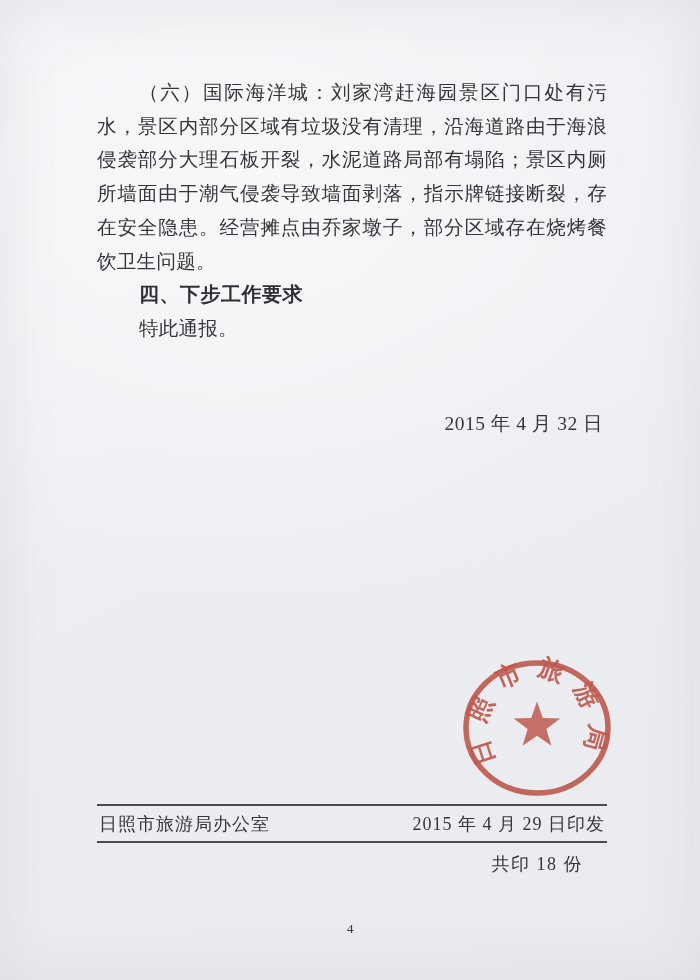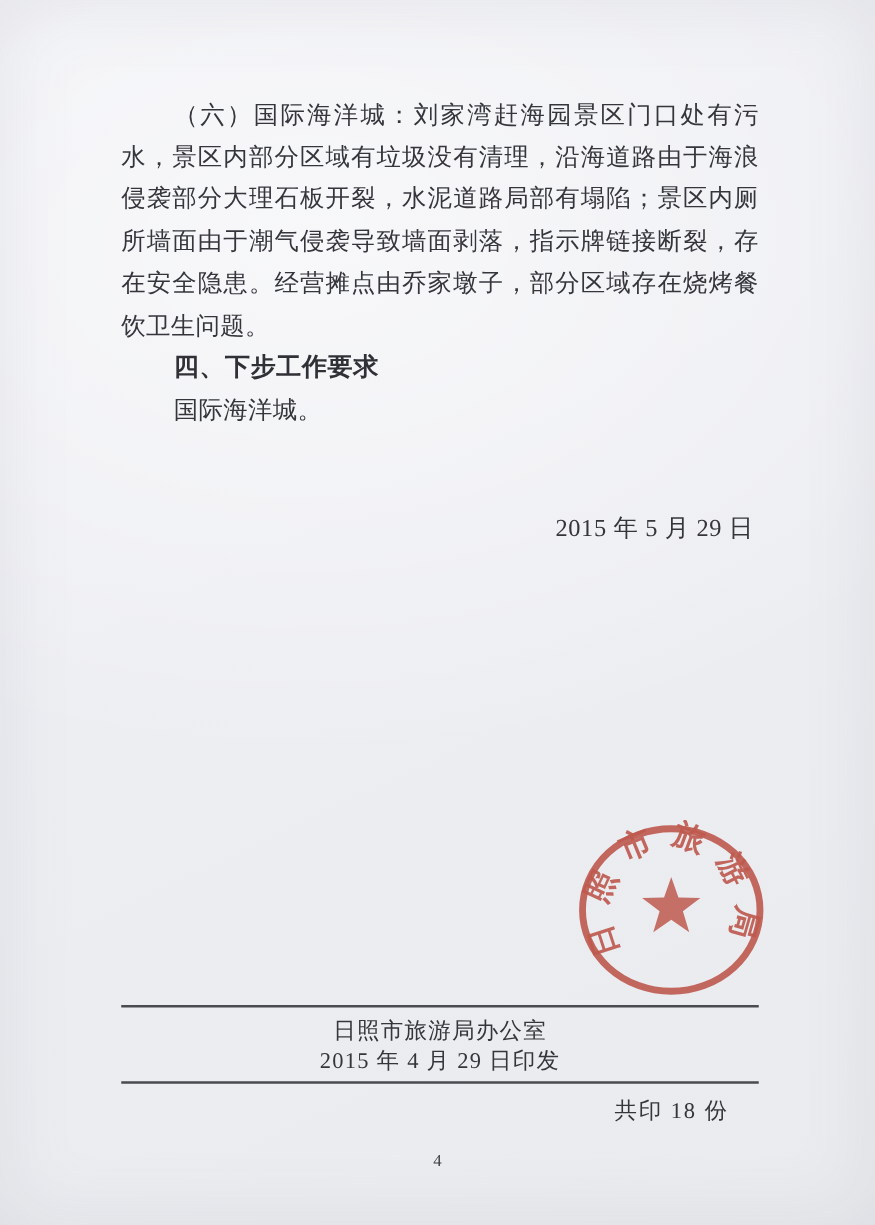--- a/index.html
+++ b/index.html
@@ -67,21 +67,20 @@
   }
   .footer-row {
     display: flex;
     justify-content: space-between;
     align-items: center;
     border-top: 2px solid #4a4b50;
     border-bottom: 2px solid #4a4b50;
     padding: 6px 2px 5px 2px;
     font-size: 18px;
     letter-spacing: 1px;
-    flex-direction: column;
   }
   .copies-line {
     margin-top: 9px;
     text-align: right;
     padding-right: 24px;
     font-size: 18px;
     letter-spacing: 1.5px;
   }
   .page-number {
     position: absolute;
@@ -94,22 +93,22 @@
   }
 </style>
 </head>
 <body>
 
 <div class="page">
 
   <div class="body-text">
     <p class="para indented">（六）国际海洋城：刘家湾赶海园景区门口处有污水，景区内部分区域有垃圾没有清理，沿海道路由于海浪侵袭部分大理石板开裂，水泥道路局部有塌陷；景区内厕所墙面由于潮气侵袭导致墙面剥落，指示牌链接断裂，存在安全隐患。经营摊点由乔家墩子，部分区域存在烧烤餐饮卫生问题。</p>
     <p class="section-heading">四、下步工作要求</p>
-    <p class="para closing-line">国际海洋城。</p>
-    <p class="date-line">2015 年 5 月 29 日</p>
+    <p class="para closing-line">特此通报。</p>
+    <p class="date-line">2015 年 4 月 32 日</p>
   </div>
 
   <svg class="seal" viewBox="0 0 156 144" xmlns="http://www.w3.org/2000/svg">
     <defs>
       <path id="sealArc" d="M 41.9,108.1 A 51,51 0 1 1 114.1,108.1" fill="none"></path>
     </defs>
     <ellipse cx="78" cy="72" rx="71" ry="65" fill="none" stroke="#c8493a" stroke-width="5.5" opacity="0.9"></ellipse>
     <path d="M78,45.5 L83.76,62.07 L101.3,62.43 L87.32,73.03 L92.4,89.8 L78,79.8 L63.6,89.8 L68.68,73.03 L54.7,62.43 L72.24,62.07 Z" fill="#c8493a" opacity="0.85"></path>
     <text font-size="25" letter-spacing="13" fill="#c8493a" opacity="0.9" font-family="Liberation Serif, DejaVu Serif, serif" font-weight="bold">
       <textPath href="#sealArc" startOffset="5">日照市旅游局</textPath>

